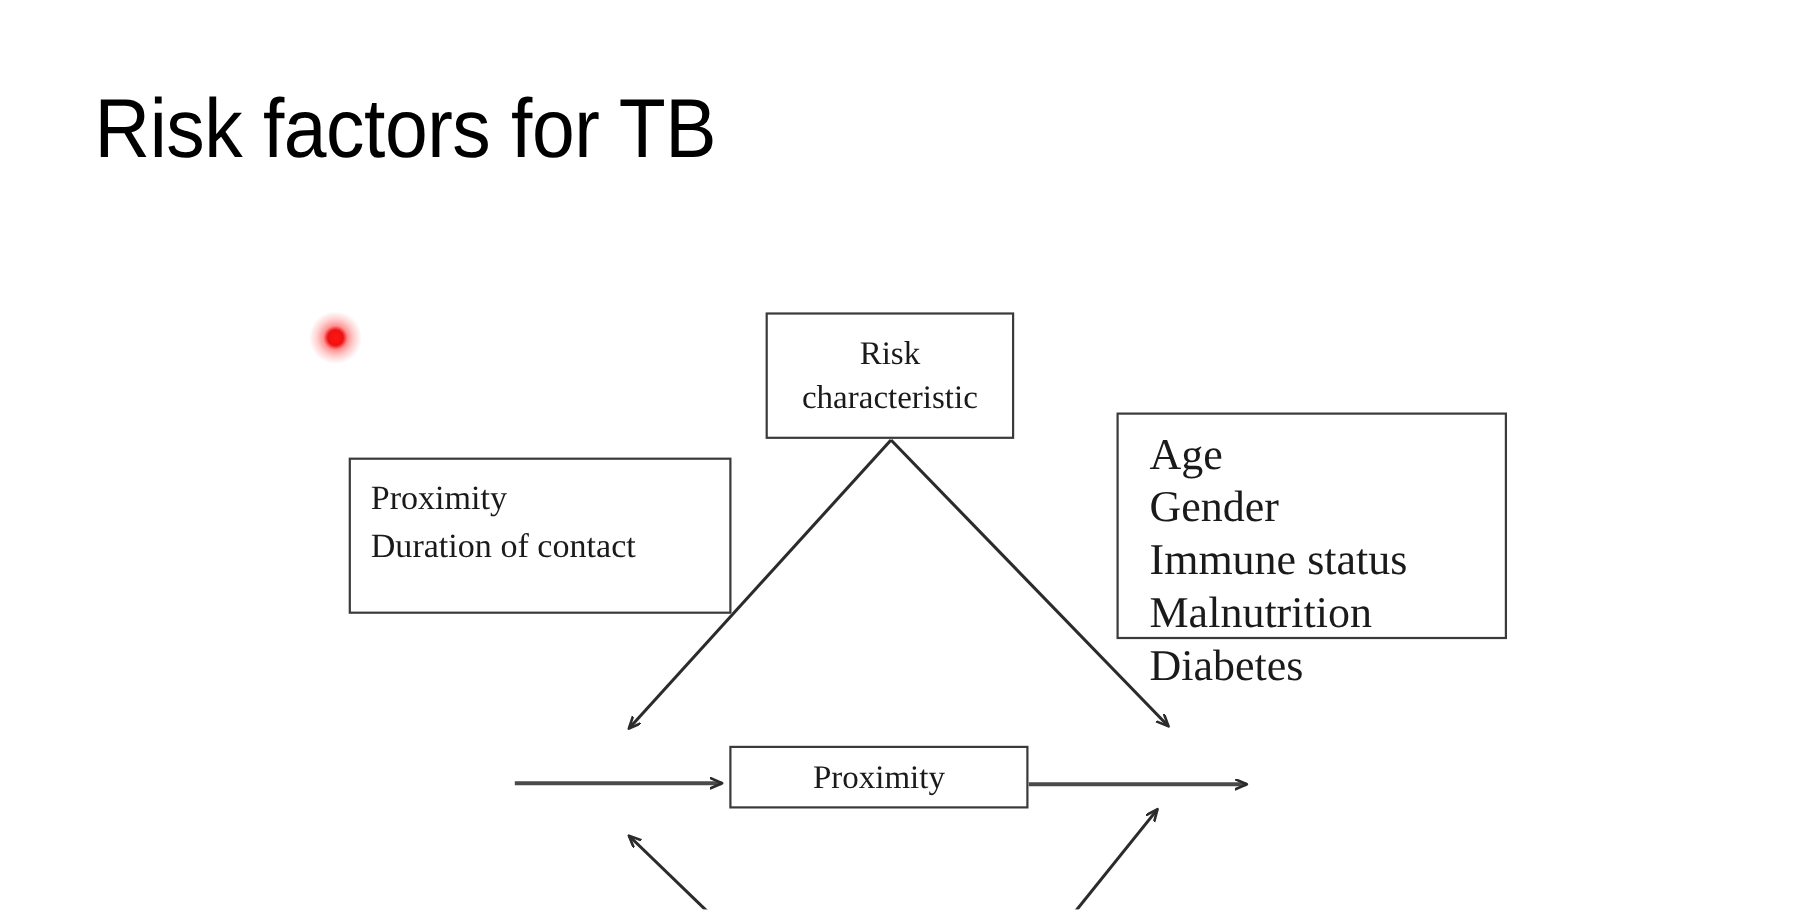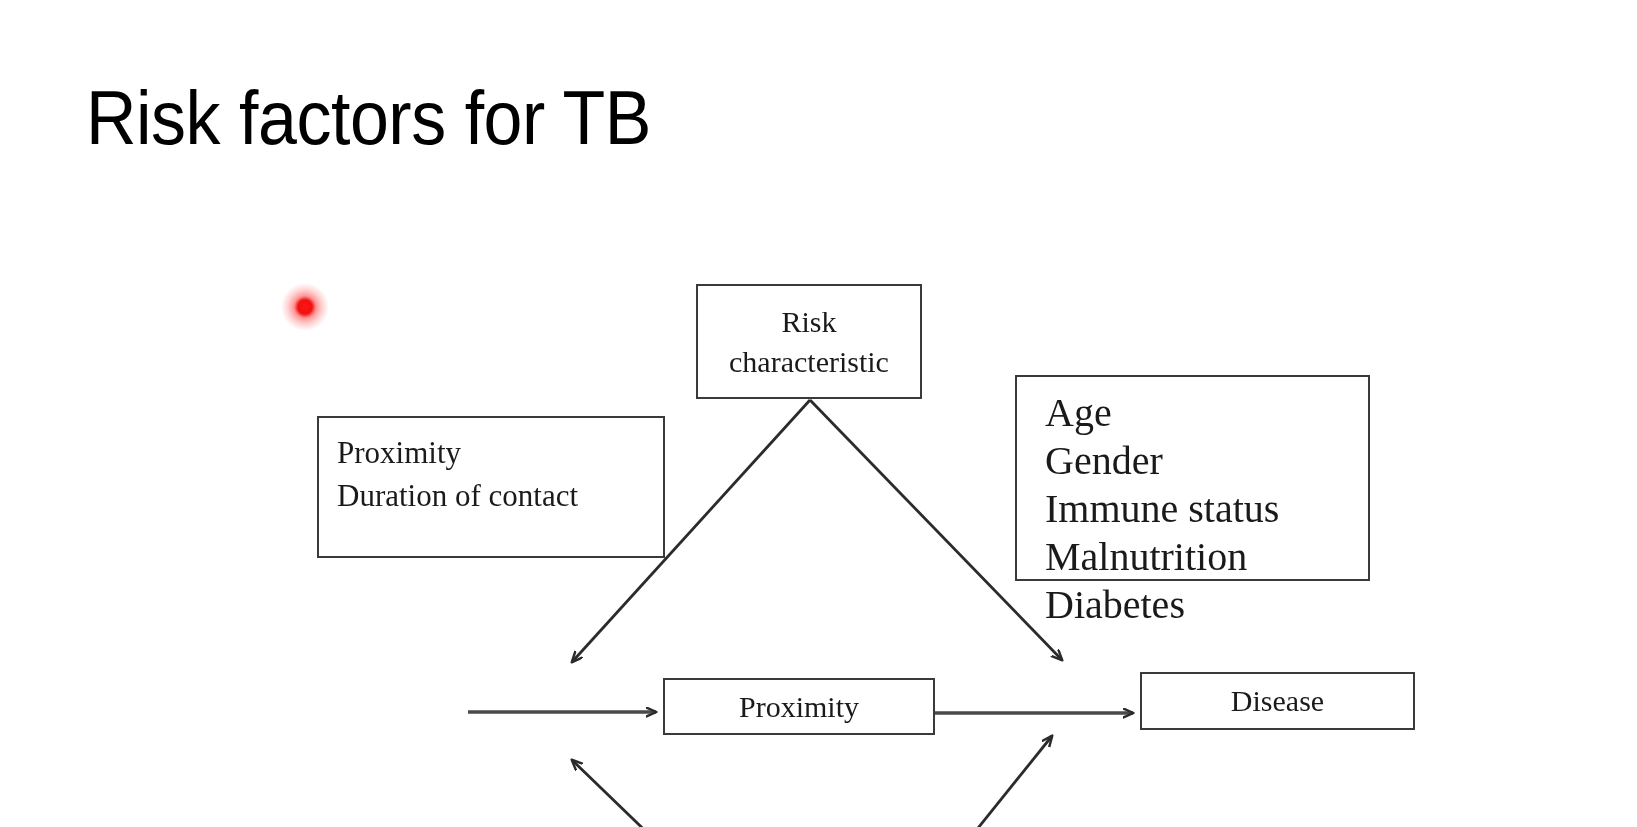--- a/index.html
+++ b/index.html
@@ -196,21 +196,18 @@
       <span class="line">Immune status</span>
       <span class="line">Malnutrition</span>
       <span class="line">Diabetes</span>
     </div>
 
 
     <div class="node center" id="node-infection">
       <span class="line">Proximity</span>
     </div>
 
-    <div class="node center" id="node-disease">
-      <span class="line">Disease</span>
-    </div>
 
   </div>
 
   <div id="laser-pointer" style="left: 281px; top: 283px;"></div>
 
 </div>
 
 </body></html>

